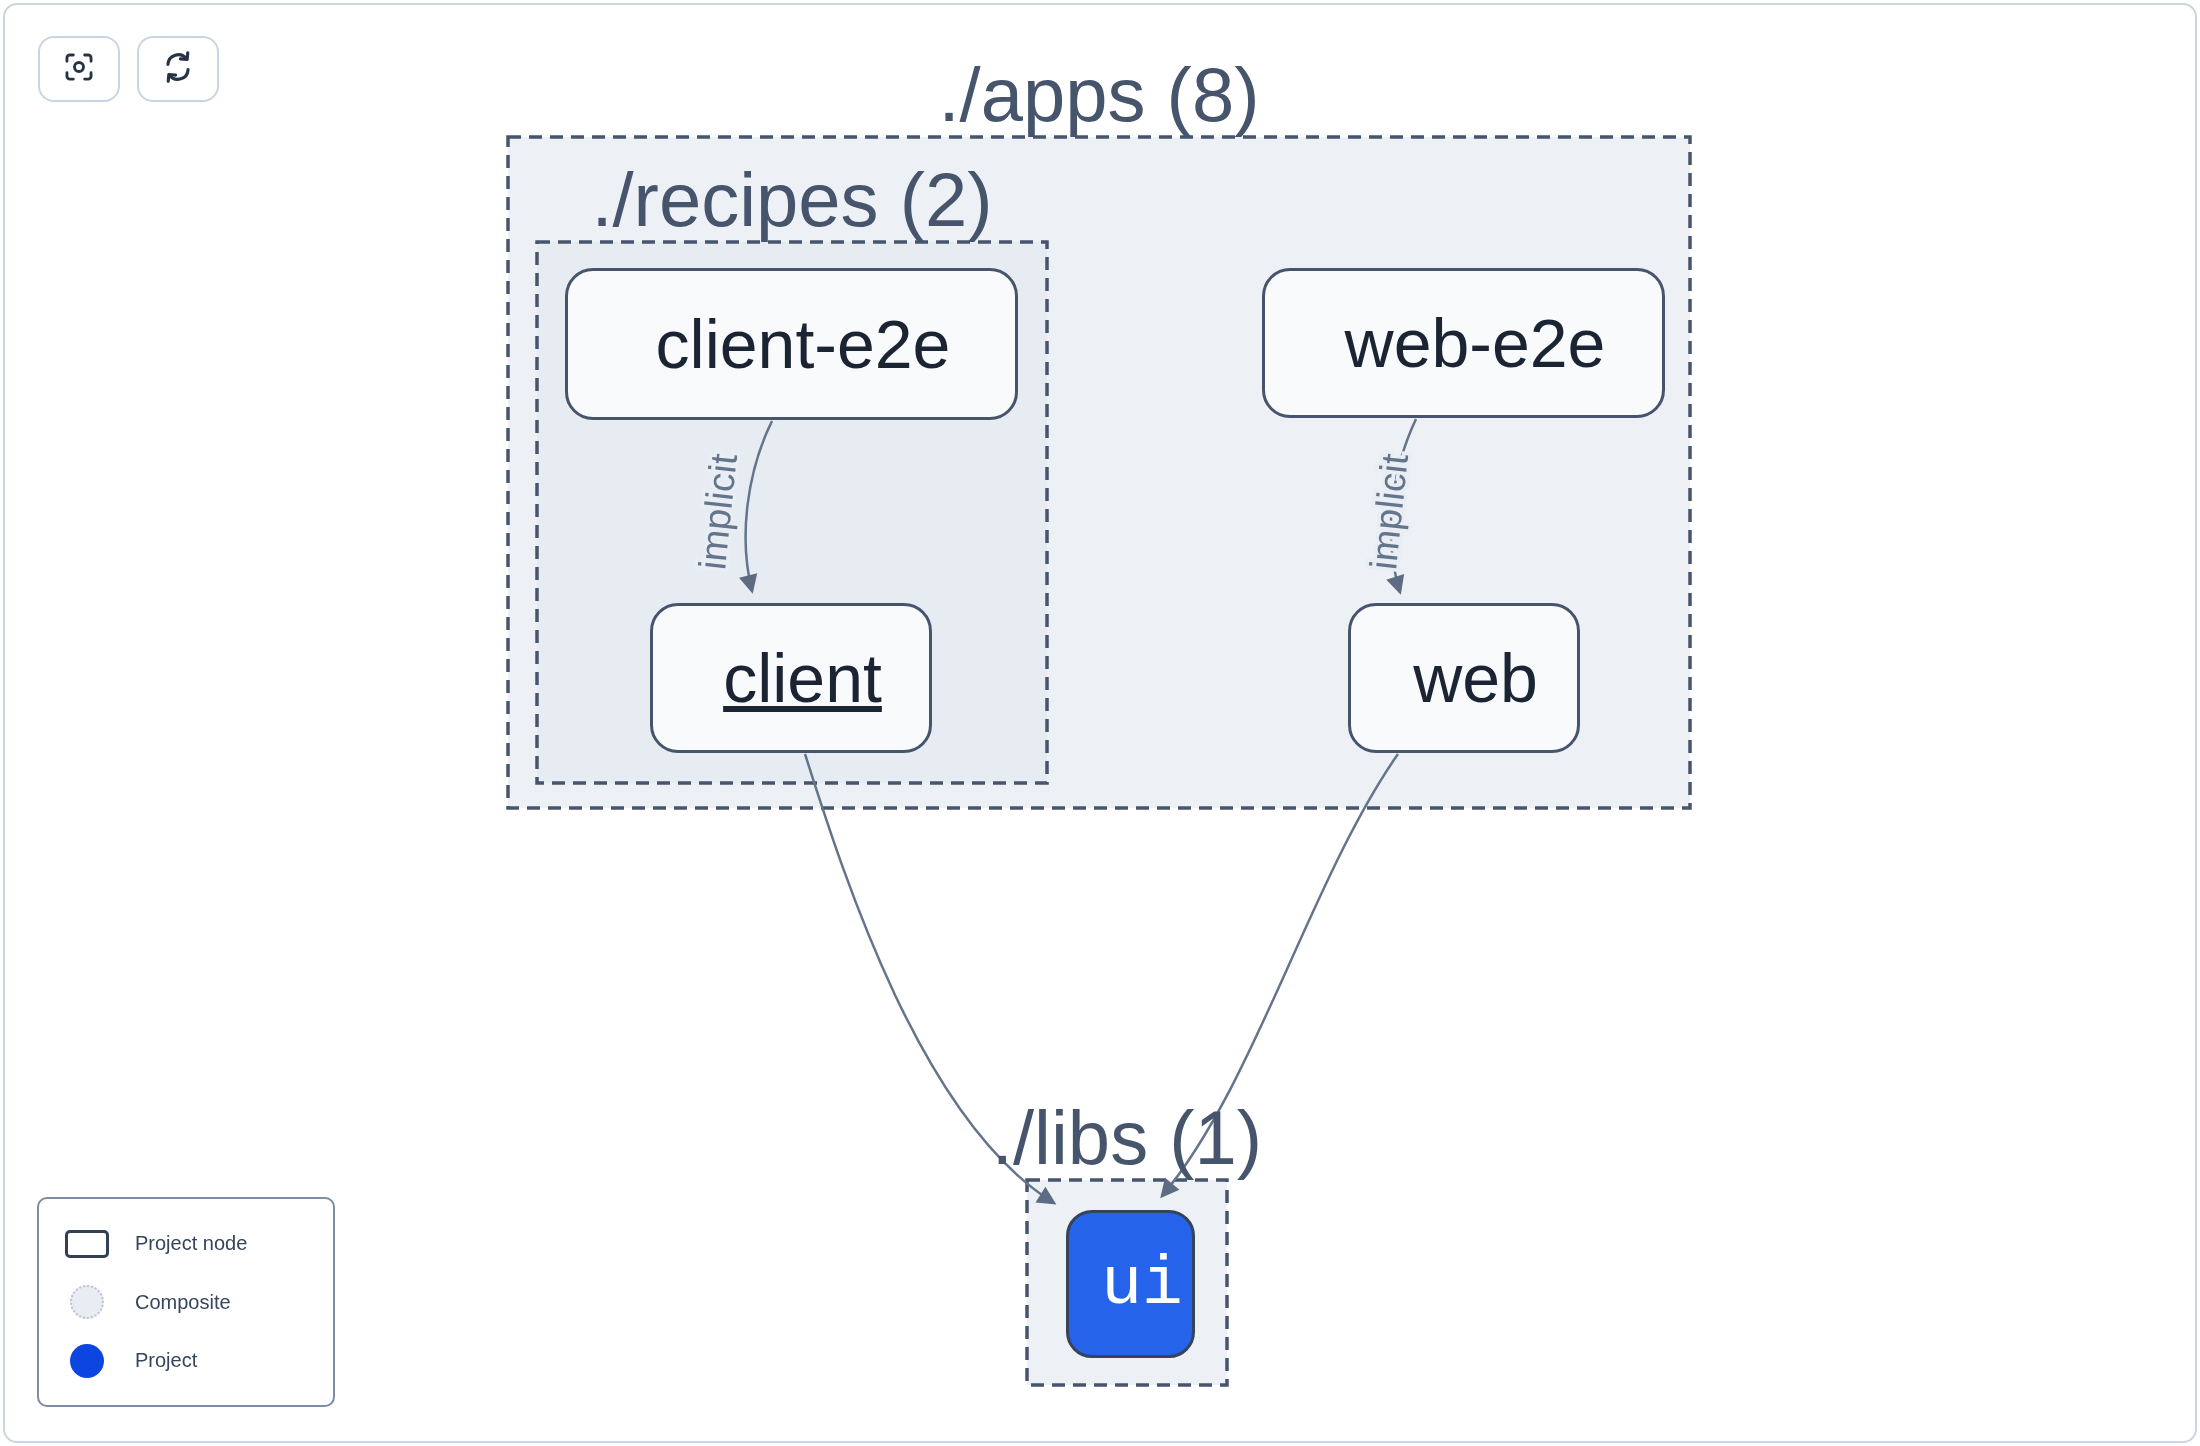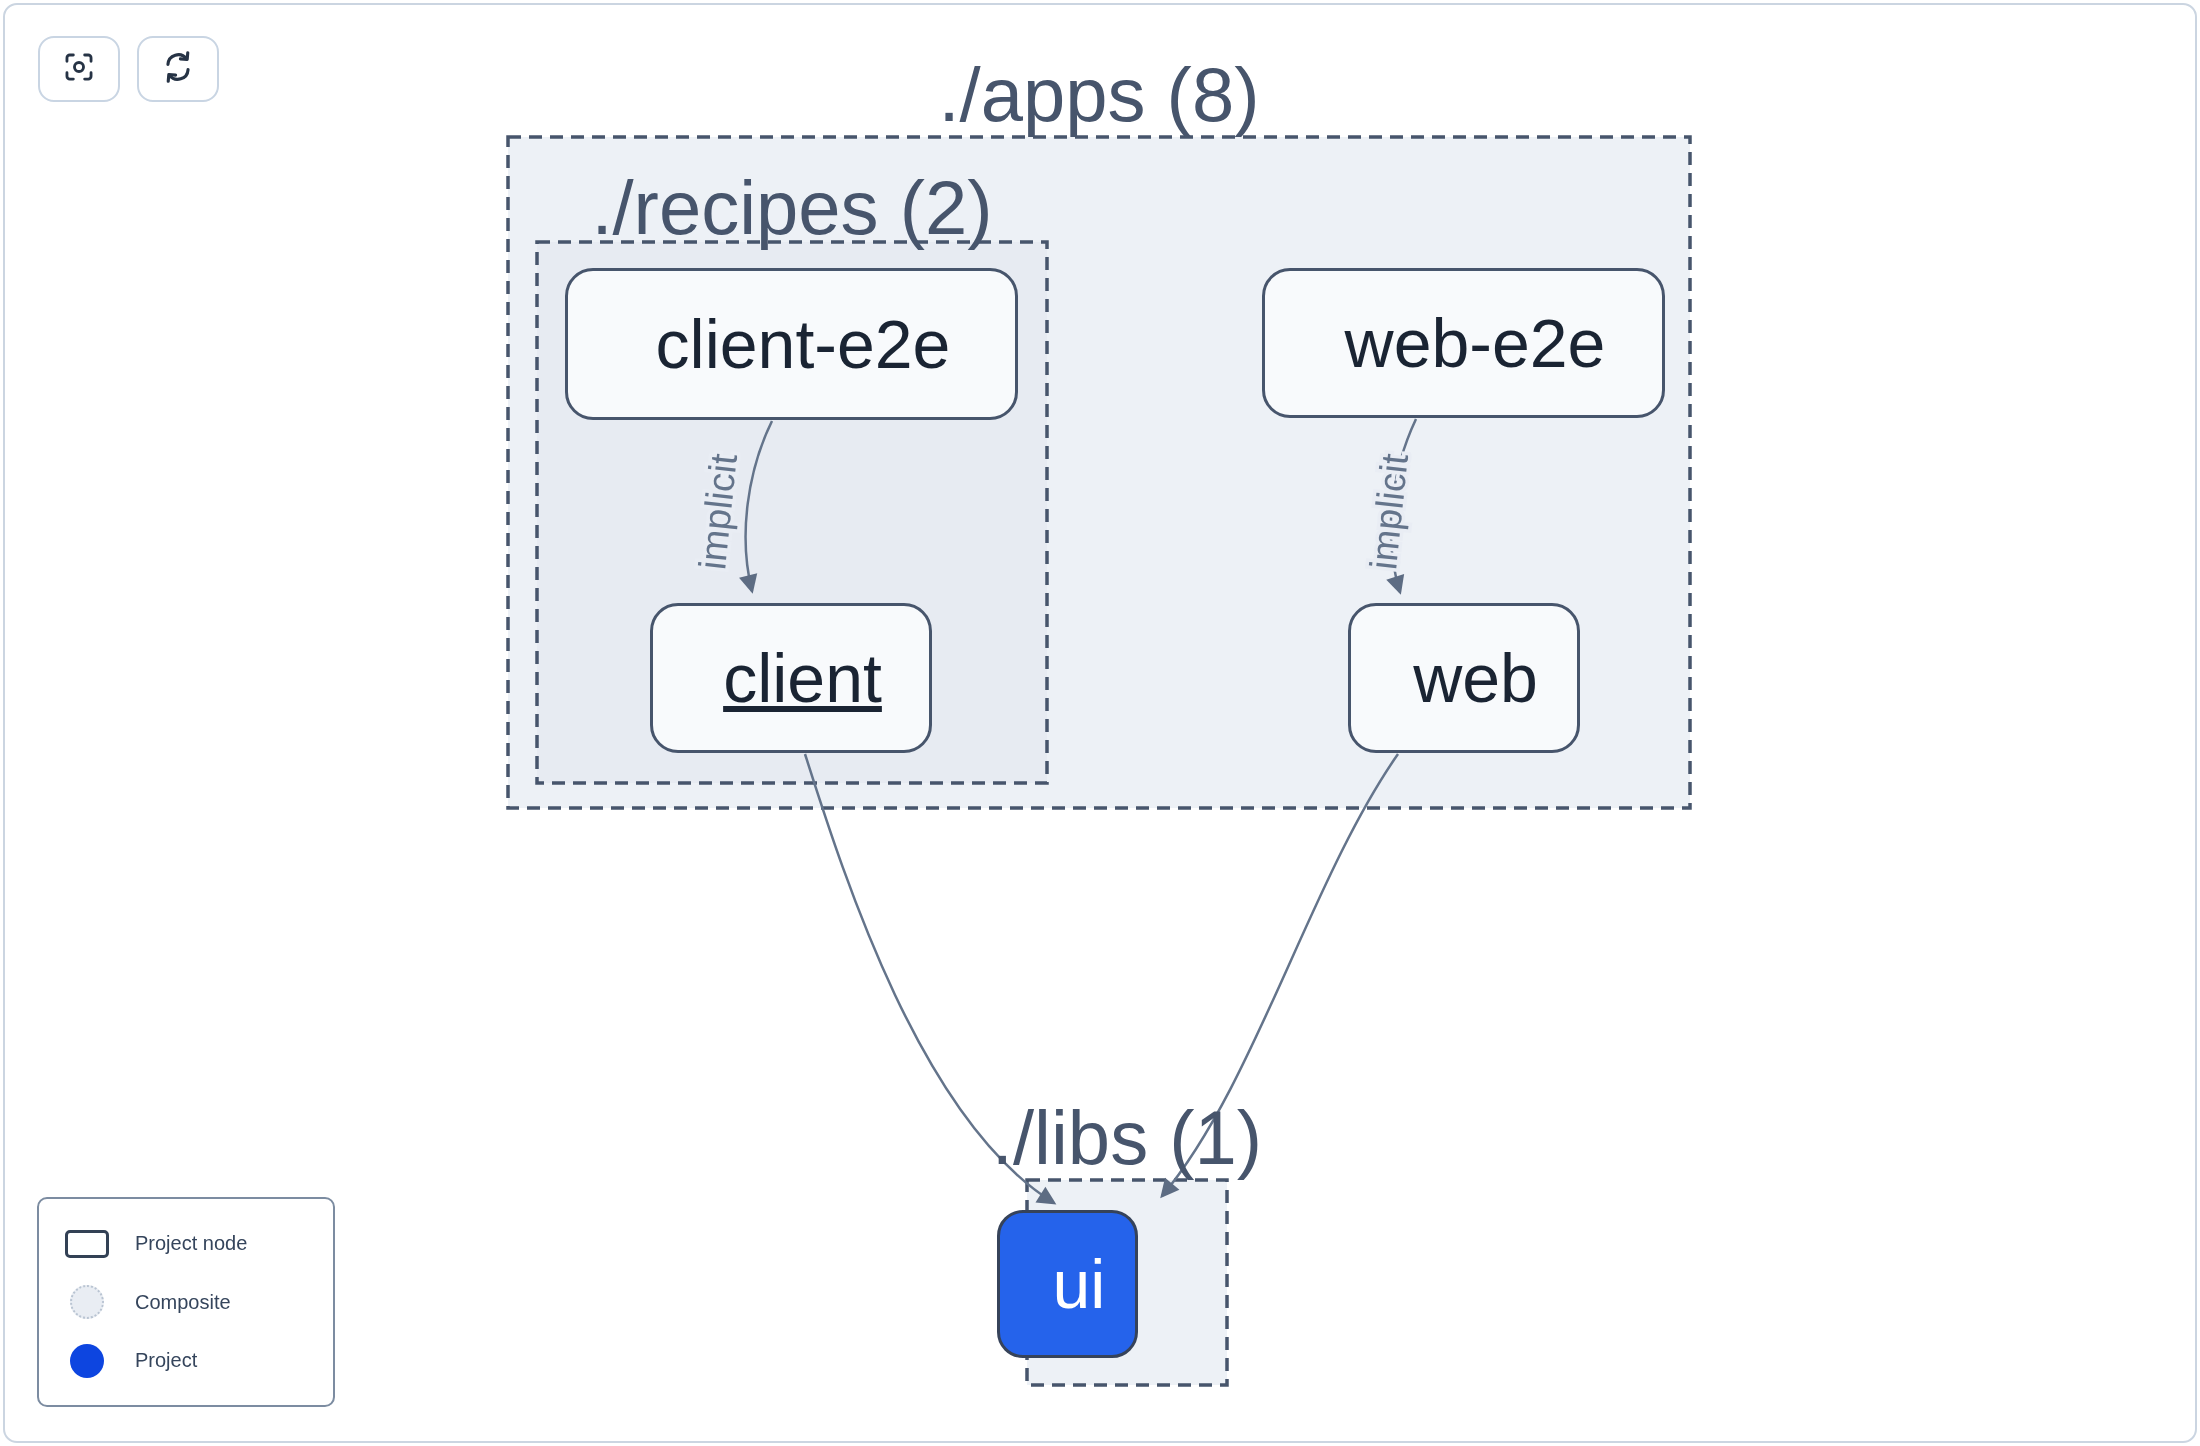--- a/index.html
+++ b/index.html
@@ -75,28 +75,28 @@
     <path d="M 772 421 C 748 470 738 535 752 591" fill="none" stroke="#64748b" stroke-width="2.5" marker-end="url(#arrow)"></path>
     <path d="M 1416 419 C 1392 470 1382 535 1400 592" fill="none" stroke="#64748b" stroke-width="2.5" marker-end="url(#arrow)"></path>
     <path d="M 805 754 C 842 870 920 1120 1054 1203" fill="none" stroke="#64748b" stroke-width="2.5" marker-end="url(#arrow)"></path>
     <path d="M 1398 754 C 1310 880 1255 1085 1162 1196" fill="none" stroke="#64748b" stroke-width="2.5" marker-end="url(#arrow)"></path>
 
     <text transform="translate(721 512) rotate(-84)" text-anchor="middle" dominant-baseline="middle" class="edge-label">implicit</text>
     <text transform="translate(1392 512) rotate(-84)" text-anchor="middle" dominant-baseline="middle" class="edge-label">implicit</text>
   </svg>
 
   <div class="grp-label" style="left:508px;top:52px;width:1182px;">./apps (8)</div>
-  <div class="grp-label" style="left:537px;top:157px;width:510px;margin-top:8px;">./recipes (2)</div>
+  <div class="grp-label" style="left:537px;top:157px;width:510px;">./recipes (2)</div>
   <div class="grp-label" style="left:977px;top:1095px;width:300px;">./libs (1)</div>
 
   <div class="node" style="left:565px;top:268px;width:453px;height:152px;">client-e2e</div>
   <div class="node" style="left:1262px;top:268px;width:403px;height:150px;">web-e2e</div>
   <div class="node" style="left:650px;top:603px;width:282px;height:150px;text-decoration:underline;">client</div>
   <div class="node" style="left:1348px;top:603px;width:232px;height:150px;">web</div>
-  <div class="node touched" style="left:997px;top:1210px;width:141px;height:148px;">ui</div>
+  <div class="node touched" style="left:1066px;top:1210px;width:129px;height:148px;font-family:Liberation Mono, monospace;">ui</div>
 
   <div class="legend">
     <div class="legend-row">
       <span class="legend-swatch">
           <span class="sw-rect"></span>
         </span>
       <span class="legend-label">Project node</span>
     </div>
     <div class="legend-row">
       <span class="legend-swatch">

